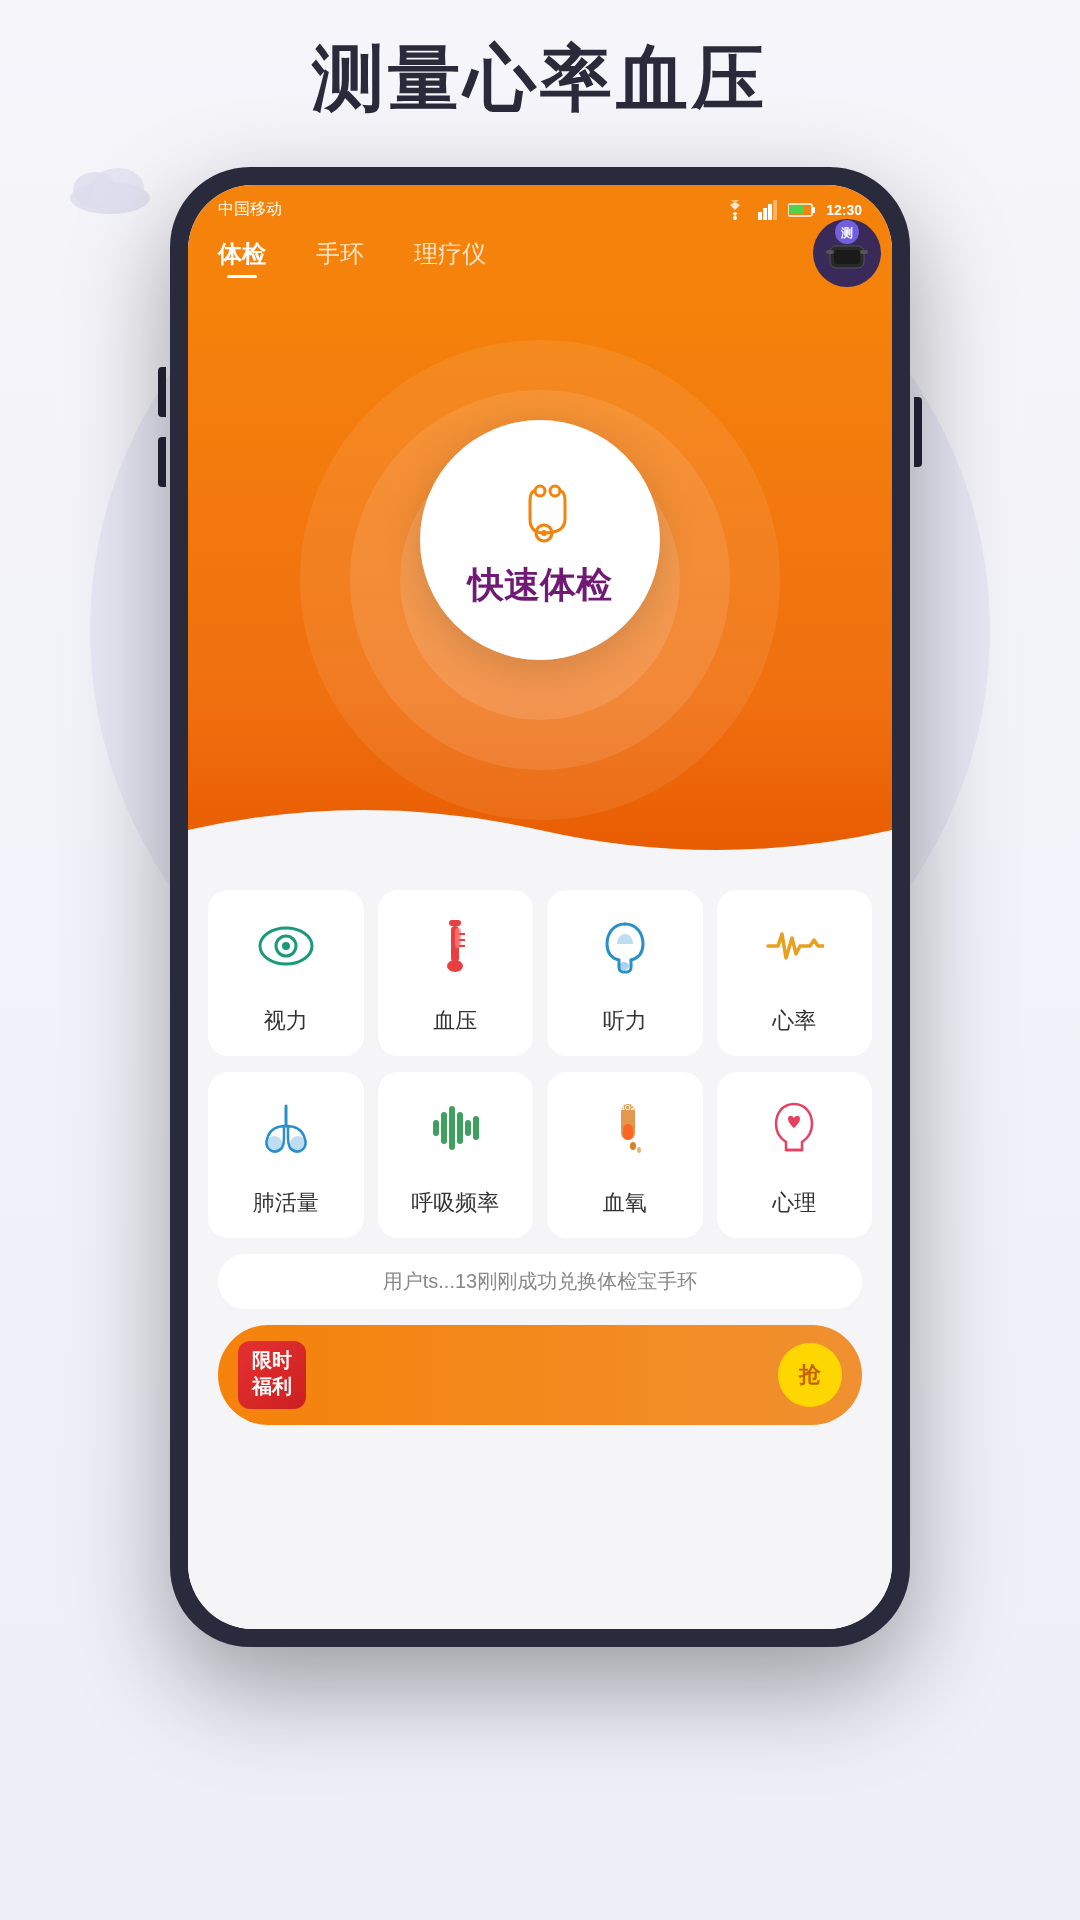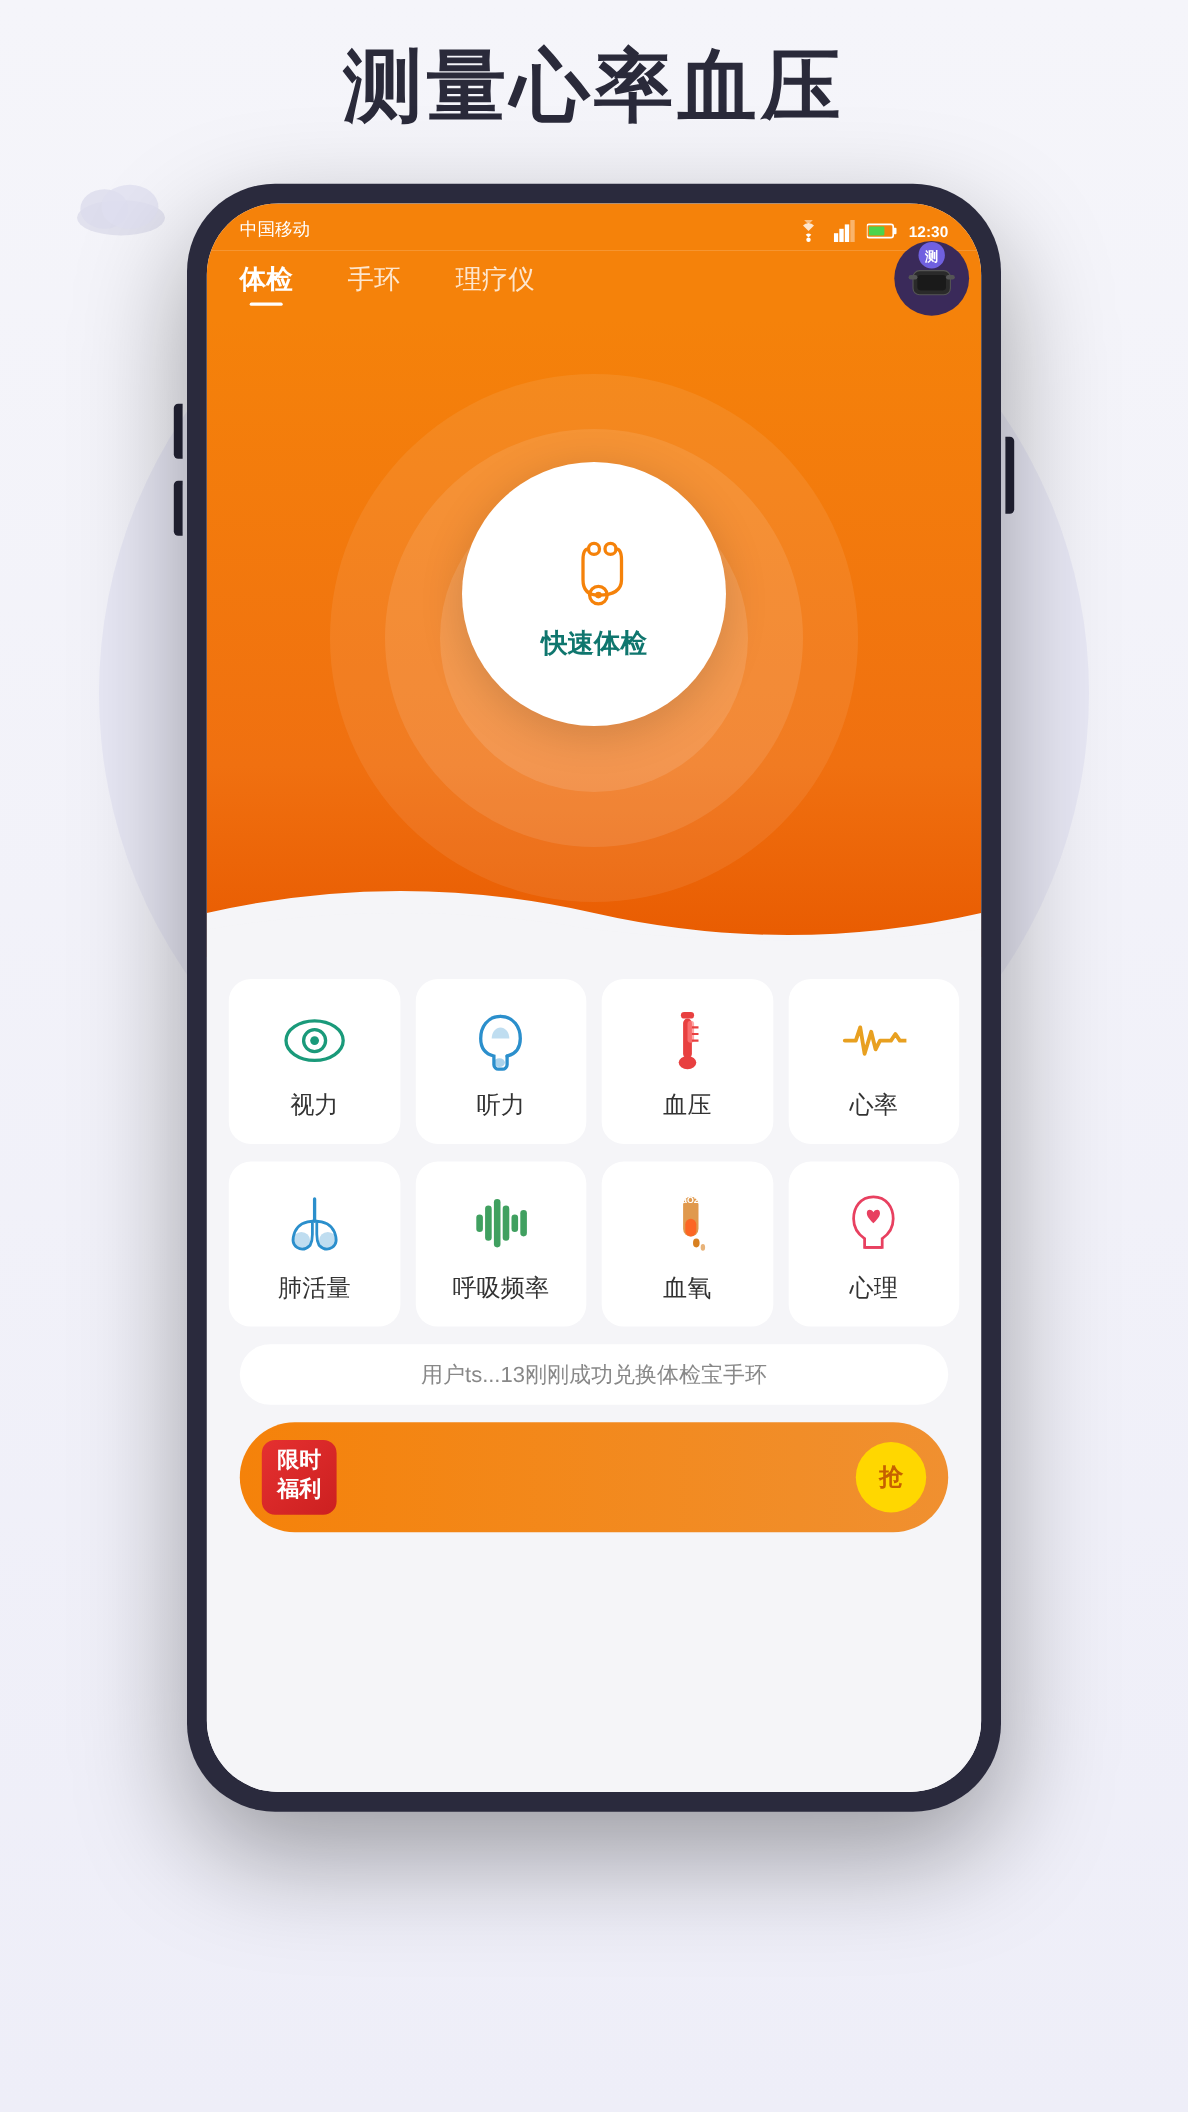--- a/index.html
+++ b/index.html
@@ -157,22 +157,22 @@
       background: #fff;
       display: flex;
       flex-direction: column;
       align-items: center;
       justify-content: center;
       position: relative;
       z-index: 5;
       box-shadow: 0 8px 40px rgba(0,0,0,0.15);
     }
     .center-circle-label {
-      color: #0f766e;
-      font-size: 24px;
+      color: #701a75;
+      font-size: 36px;
       font-weight: 600;
       margin-top: 10px;
     }
 
     
     .wave-divider {
       width: 100%;
       height: 80px;
       position: absolute;
       bottom: 0;
@@ -198,21 +198,21 @@
     }
 
     .grid-item {
       background: #fff;
       border-radius: 20px;
       display: flex;
       flex-direction: column;
       align-items: center;
       justify-content: center;
       padding: 24px 10px 20px;
-      gap: 12px;
+      gap: 28px;
       cursor: pointer;
     }
 
     .grid-item-icon {
       width: 64px;
       height: 64px;
       display: flex;
       align-items: center;
       justify-content: center;
     }
@@ -404,43 +404,43 @@
               <circle cx="30" cy="30" r="10" fill="none" stroke="#1a9a7a" stroke-width="3"></circle>
               <circle cx="30" cy="30" r="4" fill="#1a9a7a"></circle>
             </svg>
           </div>
           <span class="grid-item-label">视力</span>
         </div>
 
         <div class="grid-item">
           <div class="grid-item-icon">
             <svg width="60" height="60" viewBox="0 0 60 60">
+              <rect x="24" y="4" width="12" height="6" rx="3" fill="#e84040"></rect>
+              <rect x="26" y="10" width="8" height="36" rx="4" fill="#e84040"></rect>
+              <ellipse cx="30" cy="50" rx="8" ry="6" fill="#e84040"></ellipse>
+              <rect x="30" y="12" width="6" height="20" rx="3" fill="#ff8080" opacity="0.7"></rect>
+
+              <line x1="34" y1="18" x2="40" y2="18" stroke="#e84040" stroke-width="2"></line>
+              <line x1="34" y1="24" x2="40" y2="24" stroke="#e84040" stroke-width="2"></line>
+              <line x1="34" y1="30" x2="40" y2="30" stroke="#e84040" stroke-width="2"></line>
+            </svg>
+          </div>
+          <span class="grid-item-label">血压</span>
+        </div>
+
+        <div class="grid-item">
+          <div class="grid-item-icon">
+            <svg width="60" height="60" viewBox="0 0 60 60">
               <path d="M30 8 C18 8 12 18 12 28 C12 36 16 42 24 44 L24 52 C24 54 26 56 28 56 L32 56 C34 56 36 54 36 52 L36 44" fill="none" stroke="#2b8fcc" stroke-width="3" stroke-linecap="round"></path>
               <path d="M30 8 C42 8 48 18 48 28 C48 36 44 42 36 44" fill="none" stroke="#2b8fcc" stroke-width="3" stroke-linecap="round"></path>
               <path d="M22 28 C22 22 26 18 30 18 C34 18 38 22 38 28" fill="#2b8fcc" opacity="0.3"></path>
               <ellipse cx="29" cy="50" rx="5" ry="4" fill="#2b8fcc" opacity="0.4"></ellipse>
             </svg>
           </div>
           <span class="grid-item-label">听力</span>
-        </div>
-
-        <div class="grid-item">
-          <div class="grid-item-icon">
-            <svg width="60" height="60" viewBox="0 0 60 60">
-              <rect x="24" y="4" width="12" height="6" rx="3" fill="#e84040"></rect>
-              <rect x="26" y="10" width="8" height="36" rx="4" fill="#e84040"></rect>
-              <ellipse cx="30" cy="50" rx="8" ry="6" fill="#e84040"></ellipse>
-              <rect x="30" y="12" width="6" height="20" rx="3" fill="#ff8080" opacity="0.7"></rect>
-
-              <line x1="34" y1="18" x2="40" y2="18" stroke="#e84040" stroke-width="2"></line>
-              <line x1="34" y1="24" x2="40" y2="24" stroke="#e84040" stroke-width="2"></line>
-              <line x1="34" y1="30" x2="40" y2="30" stroke="#e84040" stroke-width="2"></line>
-            </svg>
-          </div>
-          <span class="grid-item-label">血压</span>
         </div>
 
         <div class="grid-item">
           <div class="grid-item-icon">
             <svg width="60" height="60" viewBox="0 0 60 60">
               <polyline points="4,30 14,30 18,18 22,42 28,22 32,38 36,30 46,30 50,24 54,30 60,30" fill="none" stroke="#e8a020" stroke-width="3.5" stroke-linecap="round" stroke-linejoin="round"></polyline>
             </svg>
           </div>
           <span class="grid-item-label">心率</span>
         </div>

